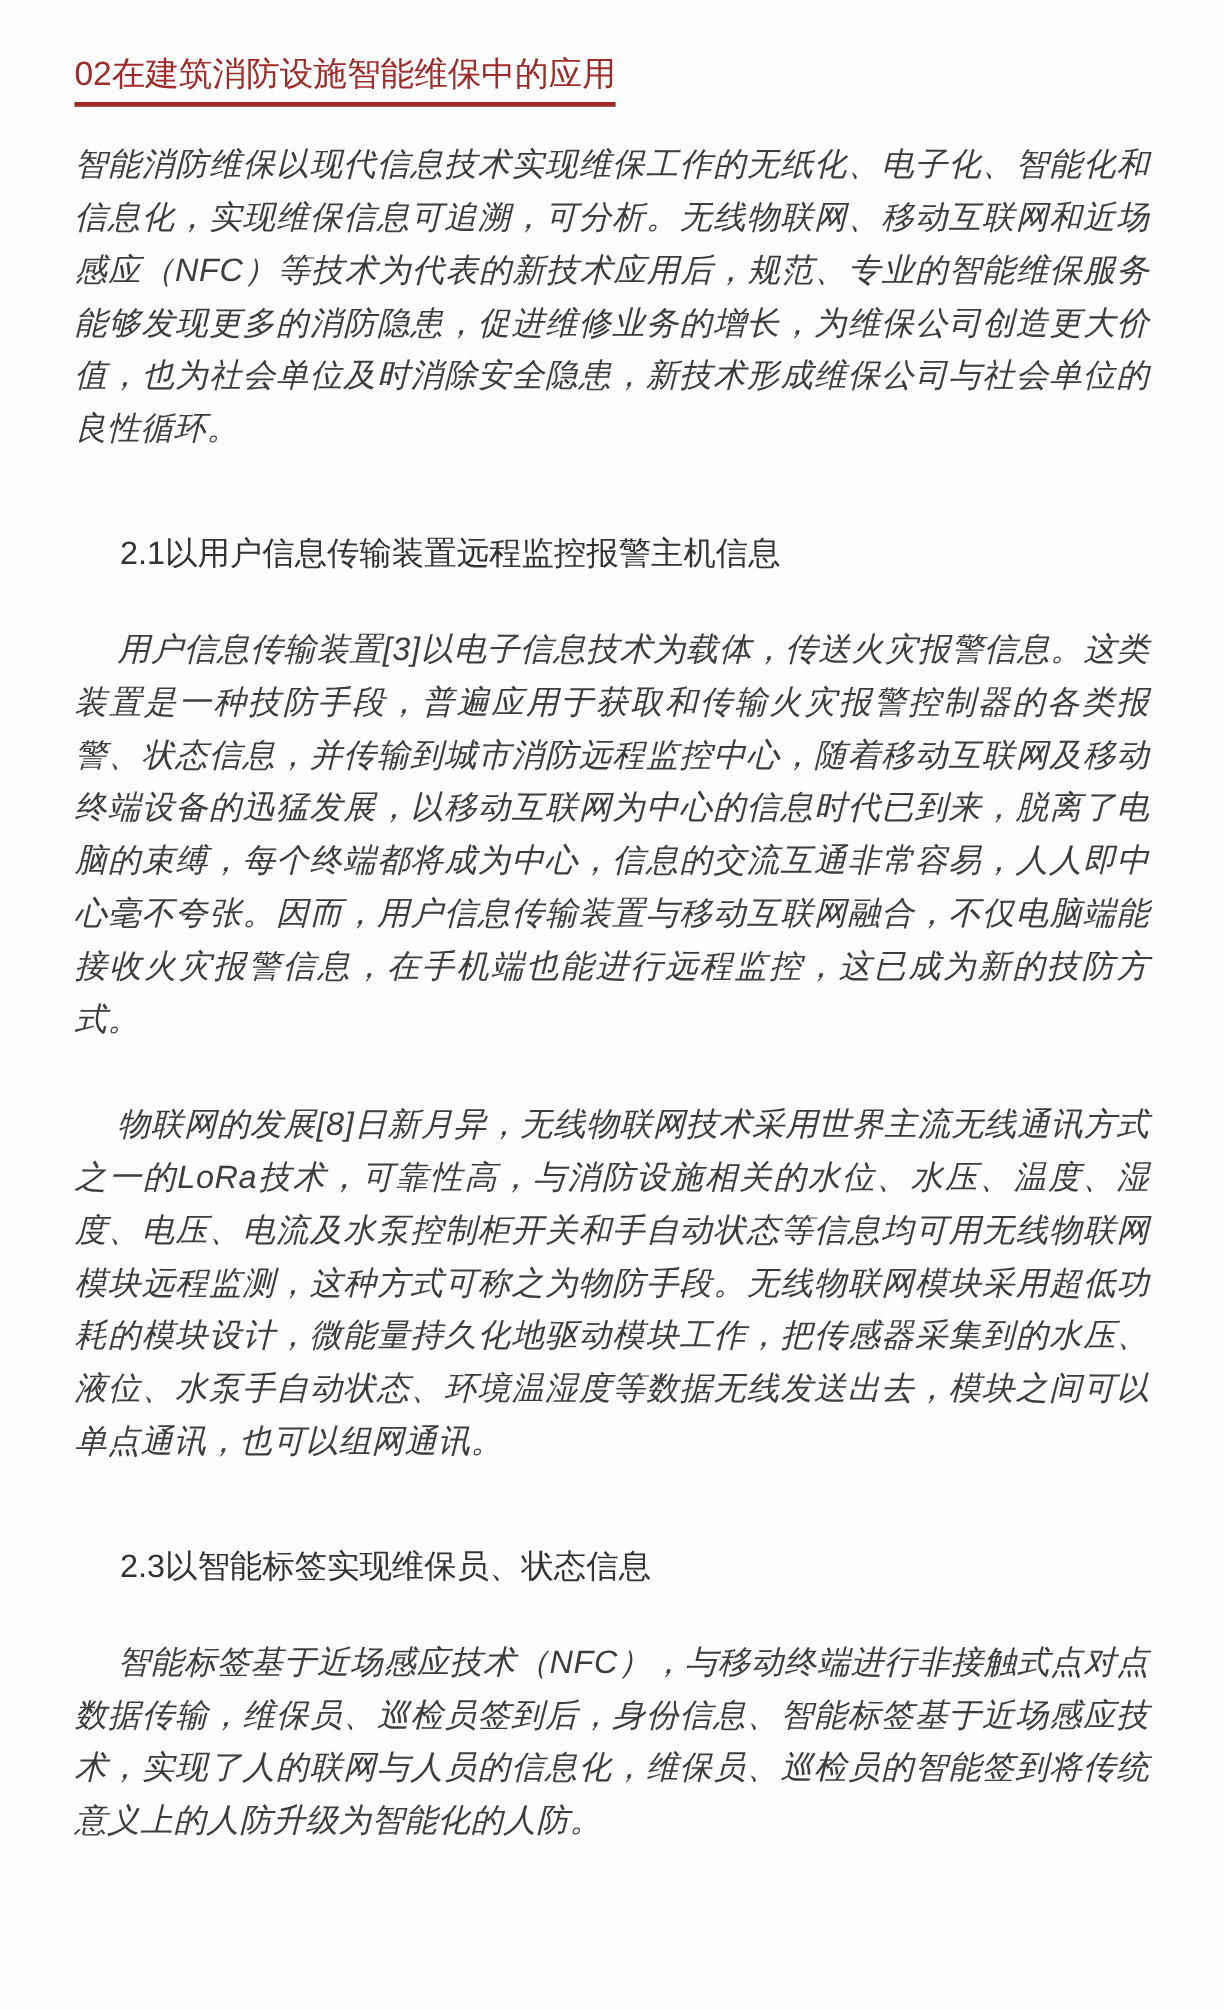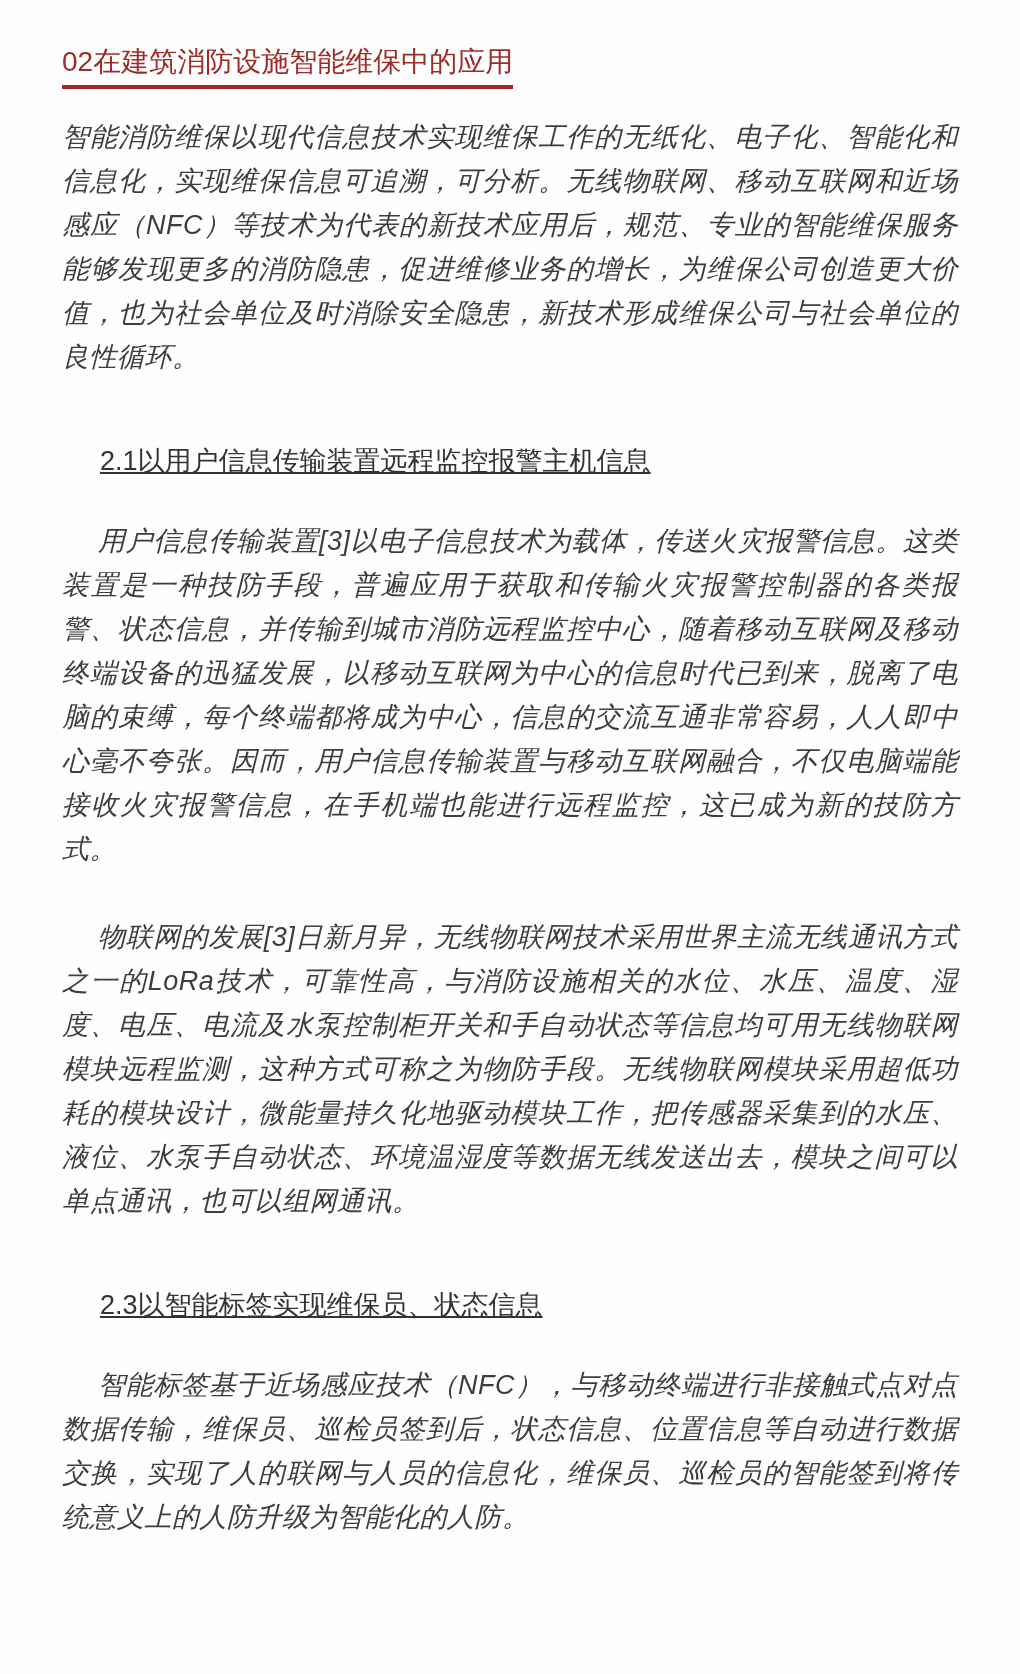--- a/index.html
+++ b/index.html
@@ -39,42 +39,41 @@
   p.body-para.indent {
     text-indent: 36px;
   }
   h2.section-heading {
     margin: 60px 0 36px 0;
     padding-left: 38px;
     font-size: 27px;
     font-weight: 400;
     line-height: 44px;
     color: #333333;
-    text-decoration: underline;
   }
   section { margin: 0; }
 </style>
 </head>
 <body>
 
 <div class="page">
 
   <h1 class="article-title">
     <span class="title-text">02在建筑消防设施智能维保中的应用</span>
   </h1>
 
   <p class="body-para">智能消防维保以现代信息技术实现维保工作的无纸化、电子化、智能化和信息化，实现维保信息可追溯，可分析。无线物联网、移动互联网和近场感应（NFC）等技术为代表的新技术应用后，规范、专业的智能维保服务能够发现更多的消防隐患，促进维修业务的增长，为维保公司创造更大价值，也为社会单位及时消除安全隐患，新技术形成维保公司与社会单位的良性循环。</p>
 
   <section>
     <h2 class="section-heading">2.1以用户信息传输装置远程监控报警主机信息</h2>
     <p class="body-para indent">用户信息传输装置[3]以电子信息技术为载体，传送火灾报警信息。这类装置是一种技防手段，普遍应用于获取和传输火灾报警控制器的各类报警、状态信息，并传输到城市消防远程监控中心，随着移动互联网及移动终端设备的迅猛发展，以移动互联网为中心的信息时代已到来，脱离了电脑的束缚，每个终端都将成为中心，信息的交流互通非常容易，人人即中心毫不夸张。因而，用户信息传输装置与移动互联网融合，不仅电脑端能接收火灾报警信息，在手机端也能进行远程监控，这已成为新的技防方式。</p>
   </section>
 
   <section>
-    <p class="body-para indent">物联网的发展[3]日新月异，无线物联网技术采用世界主流无线通讯方式之一的LoRa技术，可靠性高，与消防设施相关的水位、水压、温度、湿度、电压、电流及水泵控制柜开关和手自动状态等信息均可用无线物联网模块远程监测，这种方式可称之为物防手段。无线物联网模块采用超低功耗的模块设计，微能量持久化地驱动模块工作，把传感器采集到的水压、液位、水泵手自动状态、环境温湿度等数据无线发送出去，模块之间可以单点通讯，也可以组网通讯。</p>
+    <p class="body-para indent">物联网的发展[8]日新月异，无线物联网技术采用世界主流无线通讯方式之一的LoRa技术，可靠性高，与消防设施相关的水位、水压、温度、湿度、电压、电流及水泵控制柜开关和手自动状态等信息均可用无线物联网模块远程监测，这种方式可称之为物防手段。无线物联网模块采用超低功耗的模块设计，微能量持久化地驱动模块工作，把传感器采集到的水压、液位、水泵手自动状态、环境温湿度等数据无线发送出去，模块之间可以单点通讯，也可以组网通讯。</p>
   </section>
 
   <section>
     <h2 class="section-heading">2.3以智能标签实现维保员、状态信息</h2>
-    <p class="body-para indent">智能标签基于近场感应技术（NFC），与移动终端进行非接触式点对点数据传输，维保员、巡检员签到后，状态信息、位置信息等自动进行数据交换，实现了人的联网与人员的信息化，维保员、巡检员的智能签到将传统意义上的人防升级为智能化的人防。</p>
+    <p class="body-para indent">智能标签基于近场感应技术（NFC），与移动终端进行非接触式点对点数据传输，维保员、巡检员签到后，身份信息、智能标签基于近场感应技术，实现了人的联网与人员的信息化，维保员、巡检员的智能签到将传统意义上的人防升级为智能化的人防。</p>
   </section>
 
 </div>
 
 </body></html>

